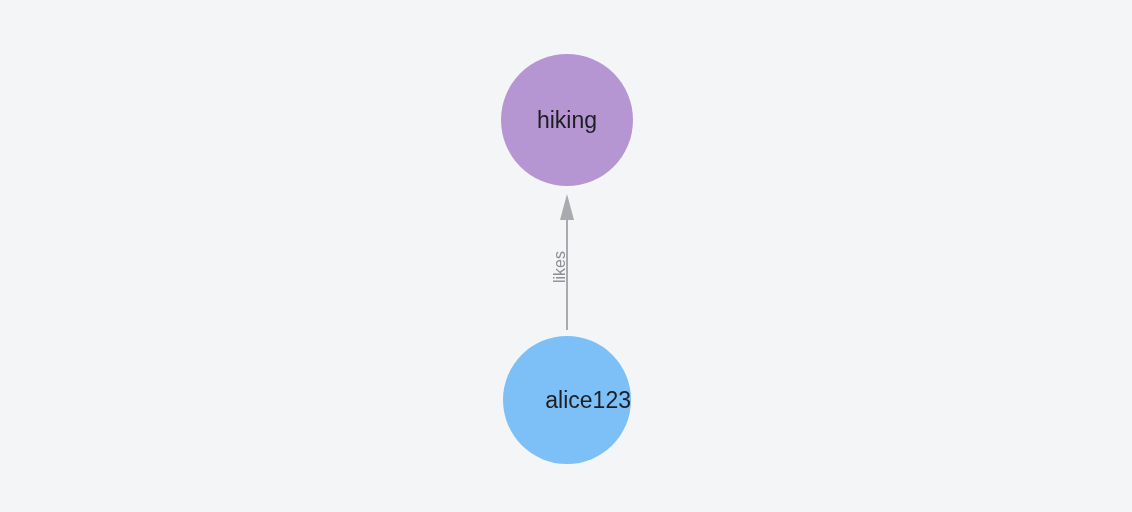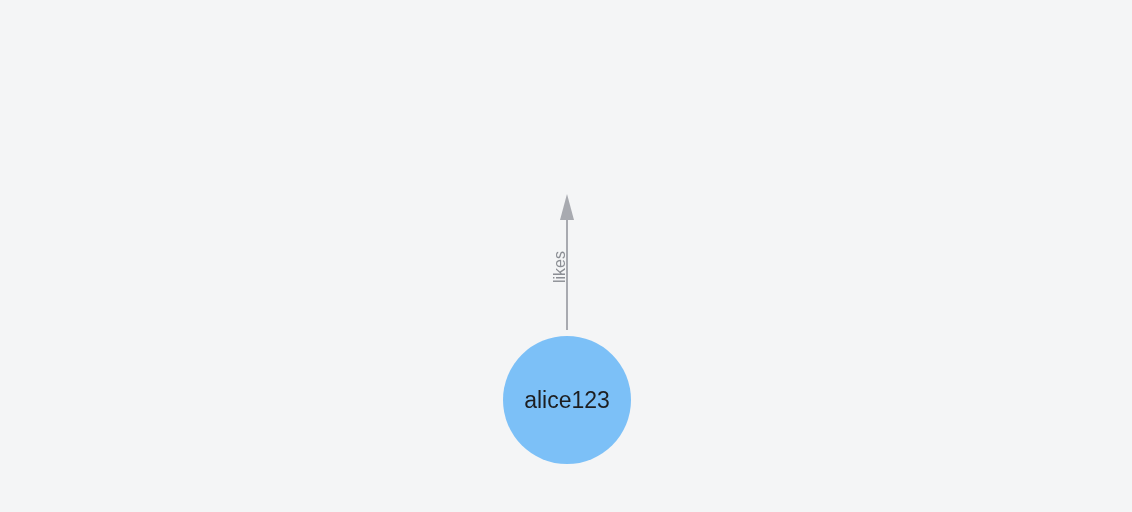--- a/index.html
+++ b/index.html
@@ -75,18 +75,21 @@
 <body>
 
 <div class="graph-canvas" style="background-color: rgb(244, 245, 246);">
 
   <div class="edge-line" style="background-color: rgb(168, 170, 176);"></div>
 
   <div class="edge-arrowhead" style="border-bottom-color: rgb(168, 170, 176);"></div>
 
   <div class="edge-label" style="color: rgb(139, 142, 148);">likes</div>
 
+  <div class="node node-hiking" style="background-color: rgb(181, 150, 210);">
+    <span class="node-label" style="color: rgb(29, 30, 32);">hiking</span>
+  </div>
 
-  <div class="node node-alice123" style="background-color: rgb(124, 192, 247);">
+  <div class="node node-alice123" style="background-color: rgb(124, 192, 247); justify-content: flex-end;">
     <span class="node-label" style="color: rgb(29, 30, 32);">alice123</span>
   </div>
 
 </div>
 
 </body></html>

